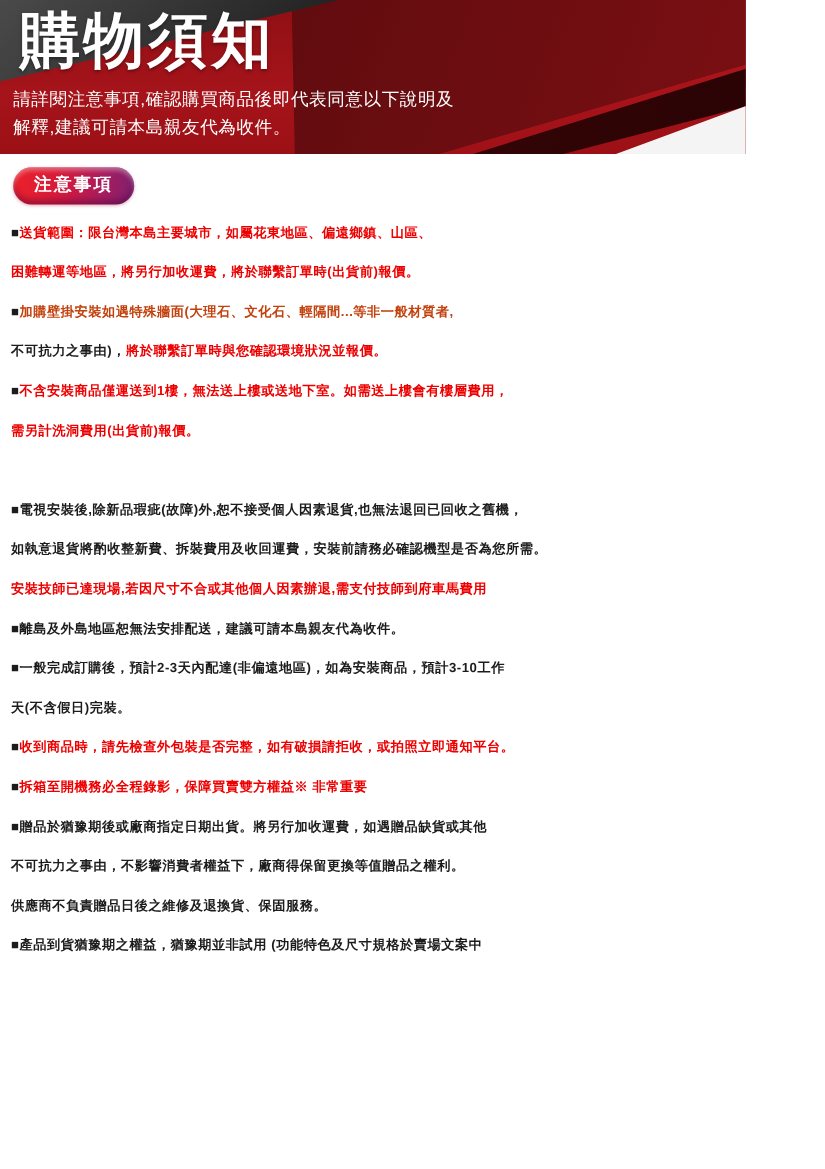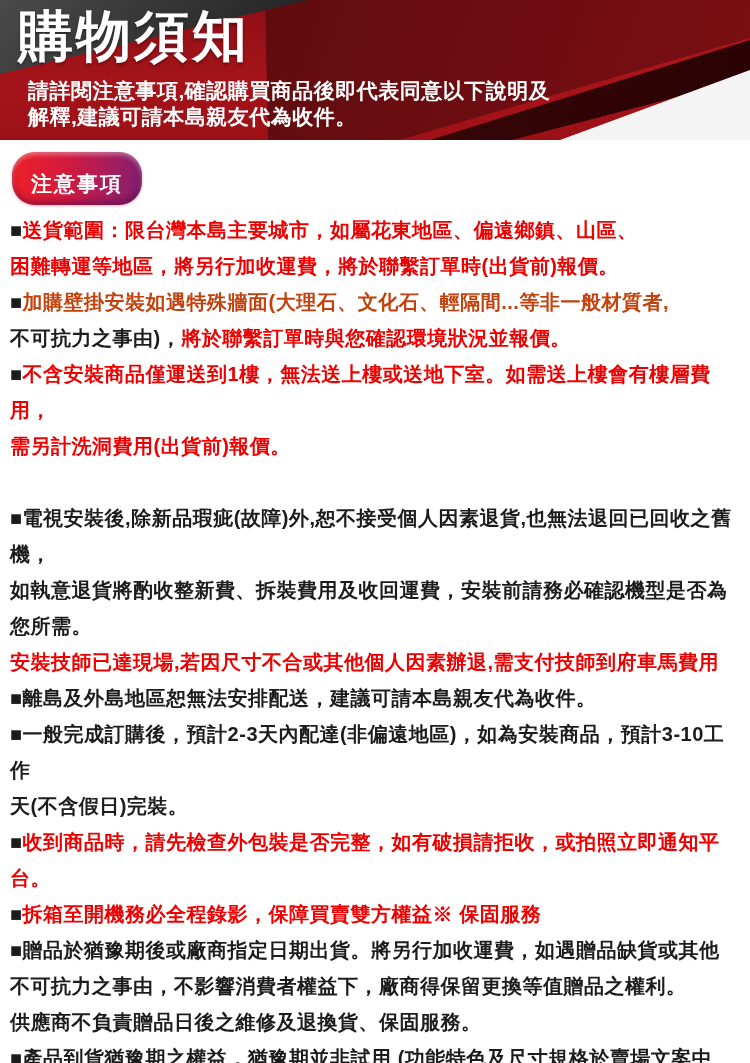--- a/index.html
+++ b/index.html
@@ -6,21 +6,21 @@
   body {
     width: 750px; height: 1063px;
     background: #ffffff;
     font-family: "Liberation Sans", sans-serif;
     overflow: hidden;
   }
 
   
   .banner {
     position: relative;
-    width: 750px; height: 140px;
+    width: 678px; height: 140px;
     background: linear-gradient(to bottom, #8e0f14 0%, #a5141a 60%, #9c1015 100%);
     overflow: hidden;
   }
   .bn-layer { position: absolute; inset: 0; }
   .bn-maroon {
     background: linear-gradient(110deg, #540a0d, #7a0f13);
     clip-path: polygon(265px 0, 750px 0, 750px 38px, 400px 140px, 268px 140px);
   }
   .bn-bright {
     background: linear-gradient(to bottom, #b2161d, #a01117);
@@ -38,44 +38,44 @@
     background: linear-gradient(135deg, #4a4a4a 0%, #1b1b1b 45%, #050505 80%);
     clip-path: polygon(0 0, 308px 0, 0 74px);
   }
   .bn-title {
     position: absolute; left: 18px; top: 0px;
     font-size: 55px; font-weight: bold; color: #ffffff;
     letter-spacing: 3px; line-height: 72px;
     text-shadow: 0 2px 3px rgba(0,0,0,0.35);
   }
   .bn-sub {
-    position: absolute; left: 28px; top: 78px;
-    font-size: 21px; font-weight: bold; color: #ffffff;
+    position: absolute; left: 12px; top: 78px;
+    font-size: 16px; font-weight: normal; color: #ffffff;
     line-height: 26px; letter-spacing: 0.5px;
   }
 
   
   .badge-row { padding: 12px 0 0 12px; }
   .badge {
     display: inline-block;
-    padding: 18px 19px 7px 19px;
+    padding: 6px 19px 7px 19px;
     border-radius: 23px;
-    font-size: 21px; font-weight: bold; color: #ffffff;
+    font-size: 16px; font-weight: bold; color: #ffffff;
     letter-spacing: 2px;
     background: linear-gradient(95deg, #ed2129 0%, #d51a3c 40%, #a51d5f 75%, #7e1f6e 100%);
     box-shadow: inset 0 3px 4px rgba(255,255,255,0.35),
                 inset 0 -4px 6px rgba(70,0,60,0.45),
                 0 1px 3px rgba(160,20,60,0.35);
   }
 
   
   .content { padding: 7px 10px 0 10px; }
   p.notice {
     margin: 0;
-    font-size: 20px; line-height: 36px;
+    font-size: 12px; line-height: 36px;
     font-weight: bold; color: #1c1c1c;
     letter-spacing: 0.5px;
   }
   p.notice.gap { margin-top: 36px; }
   .bullet { color: #1c1c1c; }
 </style>
 </head>
 <body>
 
 <div class="banner">
@@ -97,16 +97,16 @@
 
 <div class="content">
     <p class="notice"><span class="bullet">■</span><span style="color: rgb(238, 0, 0);">送貨範圍：限台灣本島主要城市，如屬花東地區、偏遠鄉鎮、山區、</span><br><span style="color: rgb(238, 0, 0);">困難轉運等地區，將另行加收運費，將於聯繫訂單時(出貨前)報價。</span></p>
     <p class="notice"><span class="bullet">■</span><span style="color: #c2410c;">加購壁掛安裝如遇特殊牆面(大理石、文化石、輕隔間...等非一般材質者,</span><br><span style="color: rgb(28, 28, 28);">不可抗力之事由)，</span><span style="color: rgb(238, 0, 0);">將於聯繫訂單時與您確認環境狀況並報價。</span></p>
     <p class="notice"><span class="bullet">■</span><span style="color: rgb(238, 0, 0);">不含安裝商品僅運送到1樓，無法送上樓或送地下室。如需送上樓會有樓層費用，</span><br><span style="color: rgb(238, 0, 0);">需另計洗洞費用(出貨前)報價。</span></p>
     <p class="notice gap"><span class="bullet">■</span><span style="color: rgb(28, 28, 28);">電視安裝後,除新品瑕疵(故障)外,恕不接受個人因素退貨,也無法退回已回收之舊機，</span><br><span style="color: rgb(28, 28, 28);">如執意退貨將酌收整新費、拆裝費用及收回運費，安裝前請務必確認機型是否為您所需。</span></p>
     <p class="notice"><span style="color: rgb(238, 0, 0);">安裝技師已達現場,若因尺寸不合或其他個人因素辦退,需支付技師到府車馬費用</span></p>
     <p class="notice"><span class="bullet">■</span><span style="color: rgb(28, 28, 28); margin-top: 48px;">離島及外島地區恕無法安排配送，建議可請本島親友代為收件。</span></p>
     <p class="notice"><span class="bullet">■</span><span style="color: rgb(28, 28, 28);">一般完成訂購後，預計2-3天內配達(非偏遠地區)，如為安裝商品，預計3-10工作</span><br><span style="color: rgb(28, 28, 28);">天(不含假日)完裝。</span></p>
     <p class="notice"><span class="bullet">■</span><span style="color: rgb(238, 0, 0);">收到商品時，請先檢查外包裝是否完整，如有破損請拒收，或拍照立即通知平台。</span></p>
-    <p class="notice"><span class="bullet">■</span><span style="color: rgb(238, 0, 0);">拆箱至開機務必全程錄影，保障買賣雙方權益※ 保固服務</span></p>
+    <p class="notice"><span class="bullet">■</span><span style="color: rgb(238, 0, 0);">拆箱至開機務必全程錄影，保障買賣雙方權益※ 非常重要</span></p>
     <p class="notice"><span class="bullet">■</span><span style="color: rgb(28, 28, 28);">贈品於猶豫期後或廠商指定日期出貨。將另行加收運費，如遇贈品缺貨或其他</span><br><span style="color: rgb(28, 28, 28);">不可抗力之事由，不影響消費者權益下，廠商得保留更換等值贈品之權利。</span><br><span style="color: rgb(28, 28, 28);">供應商不負責贈品日後之維修及退換貨、保固服務。</span></p>
     <p class="notice"><span class="bullet">■</span><span style="color: rgb(28, 28, 28);">產品到貨猶豫期之權益，猶豫期並非試用 (功能特色及尺寸規格於賣場文案中</span><br><br></p>
   </div>
 
 </body></html>

